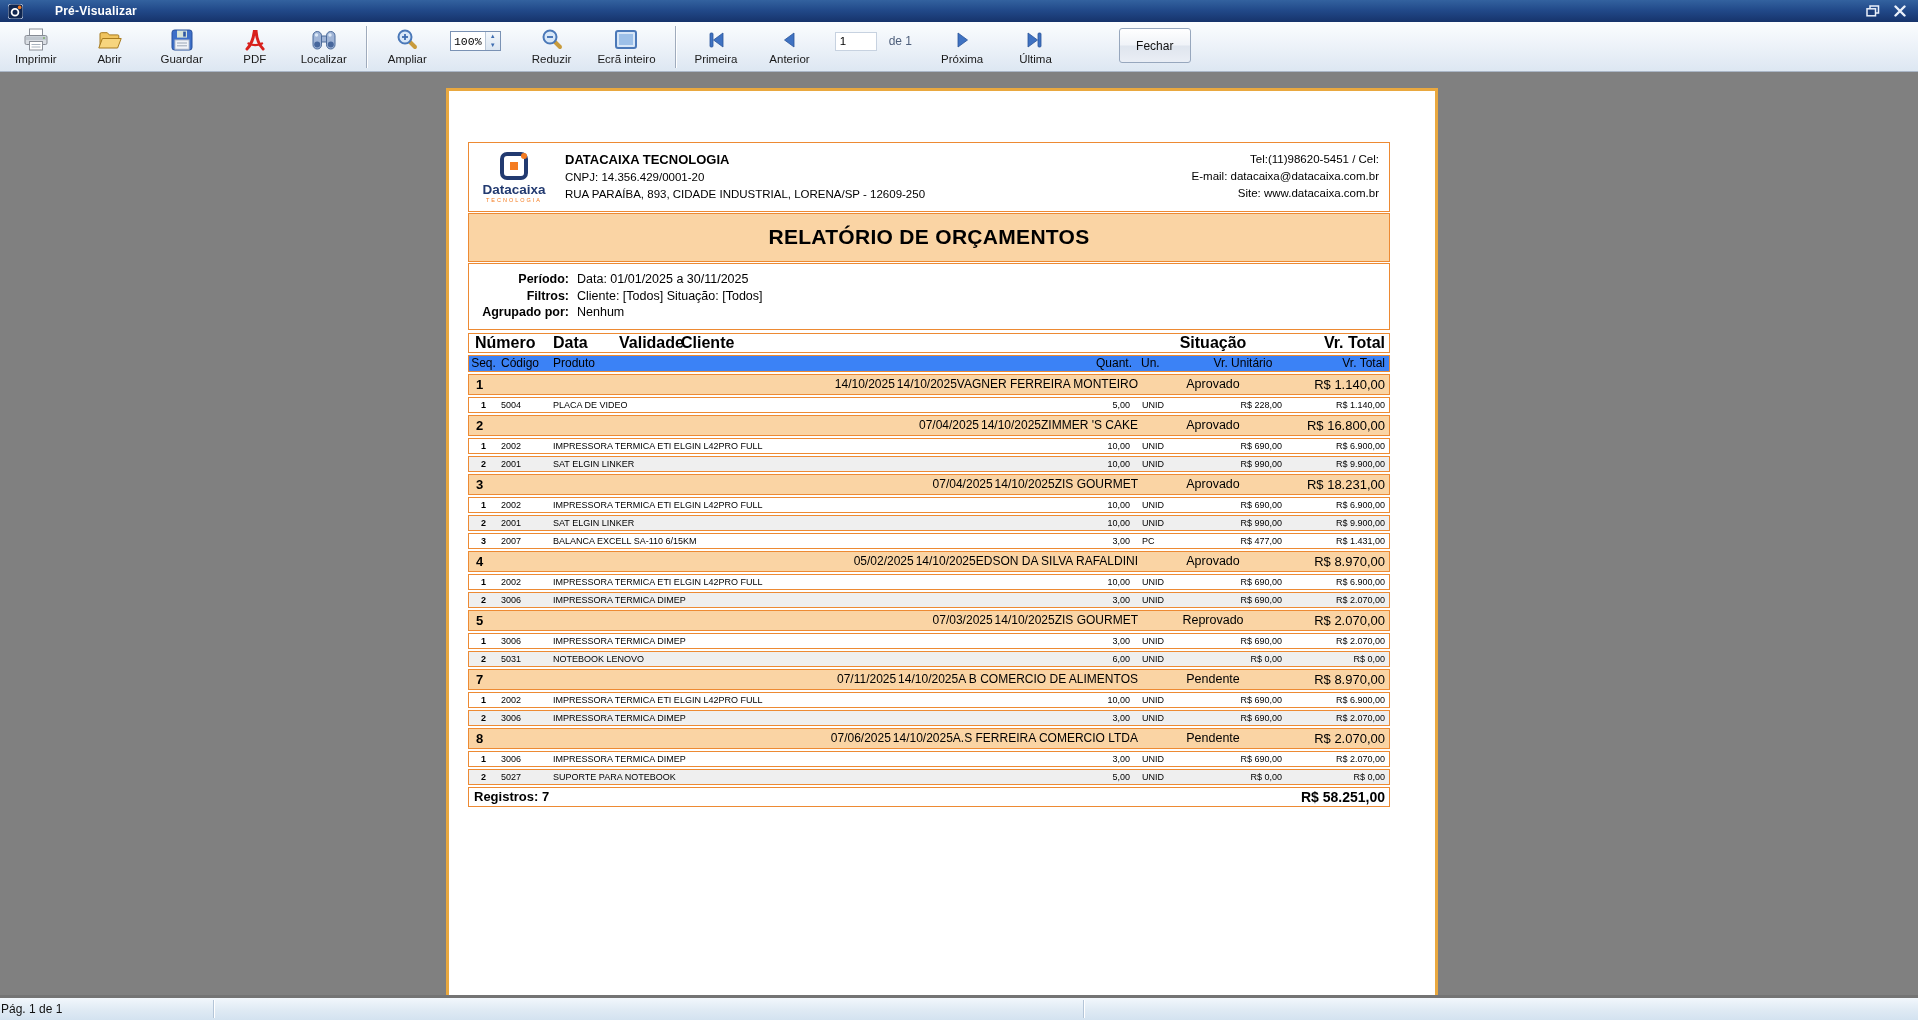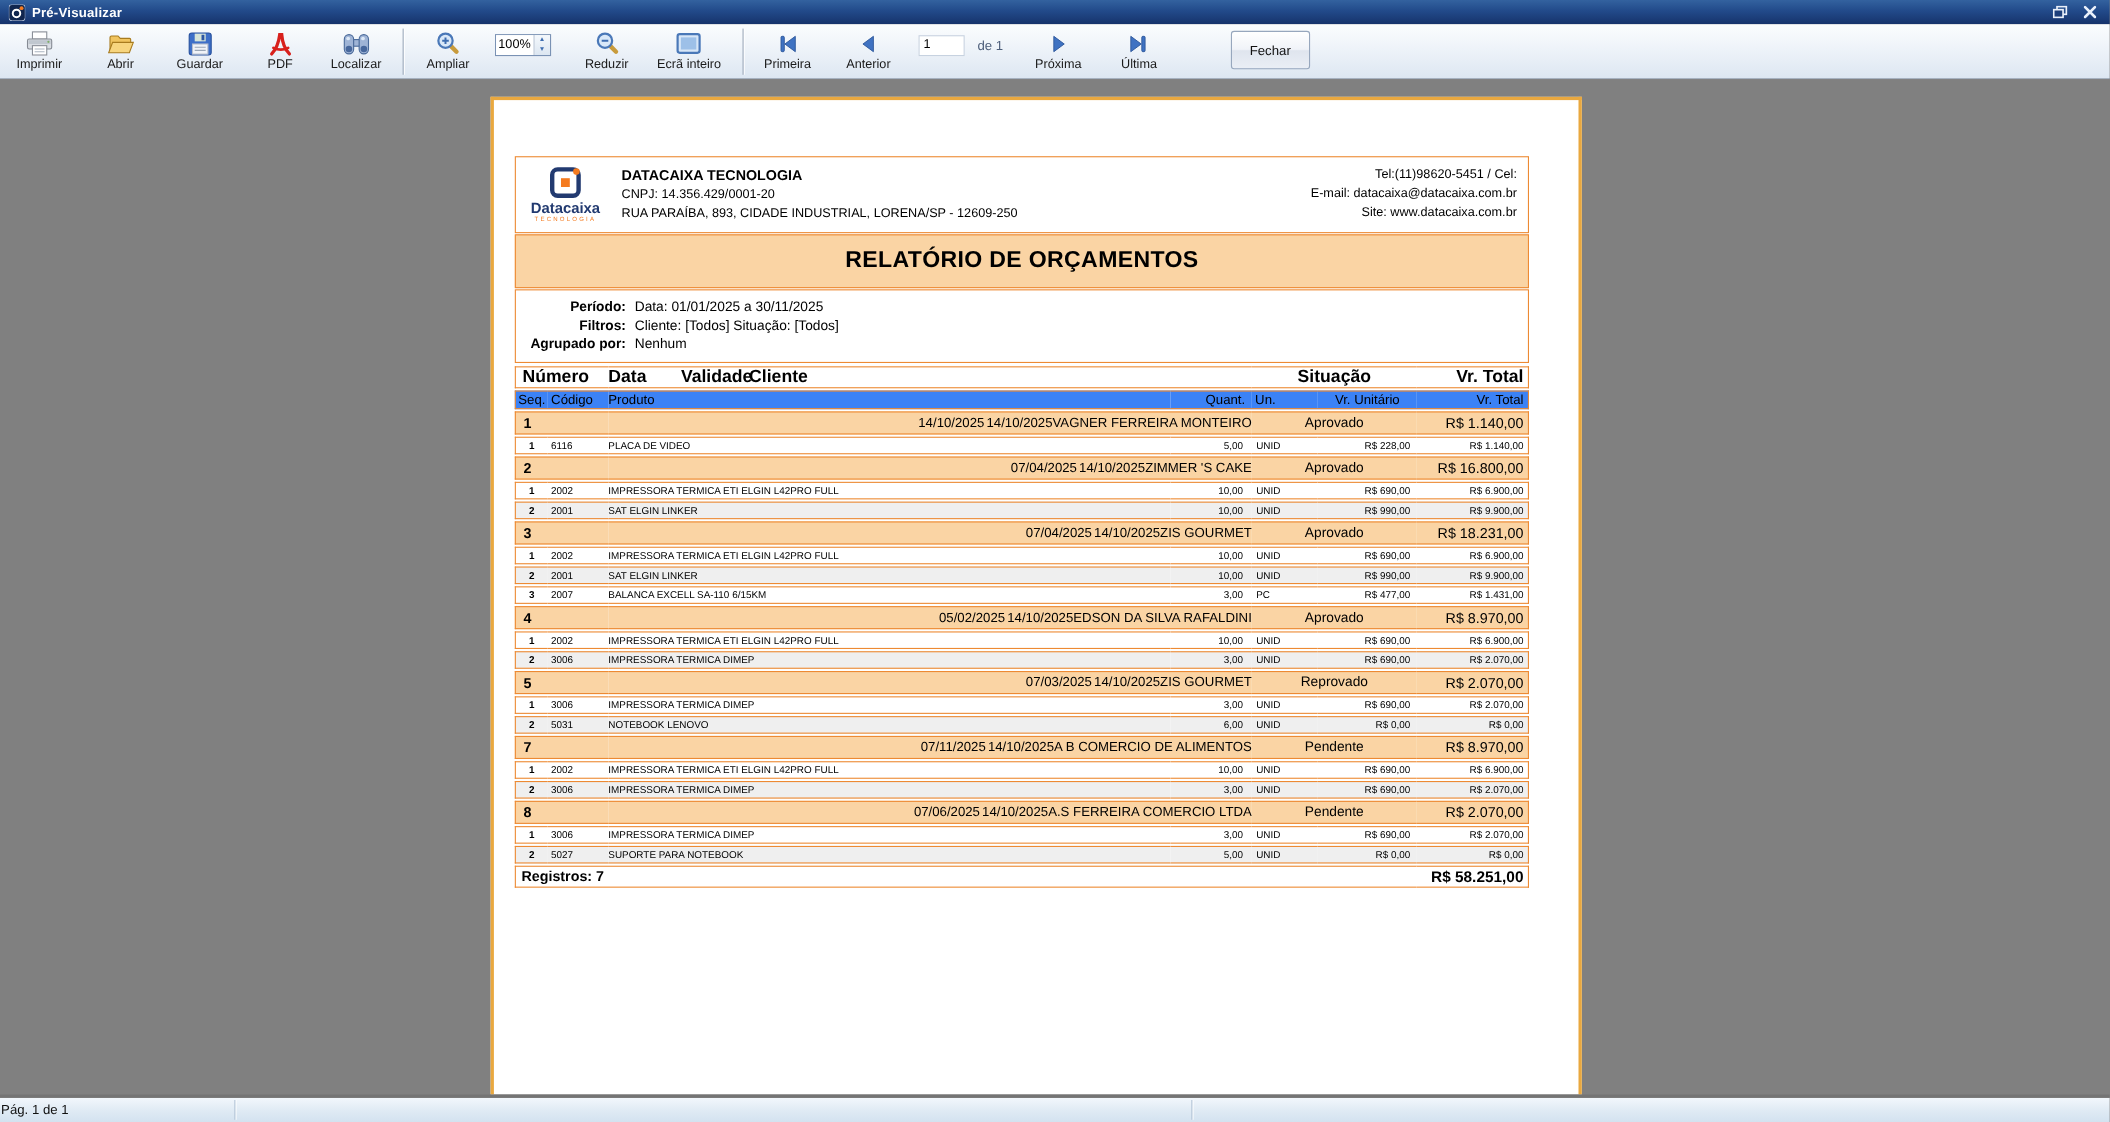--- a/index.html
+++ b/index.html
@@ -2,40 +2,40 @@
 <html><head>
 <meta charset="utf-8">
 <style>
   * { margin:0; padding:0; box-sizing:border-box; }
   html,body { width:1918px; height:1020px; overflow:hidden;
     font-family:"Liberation Sans", sans-serif; background:#808080; }
 
   
   .titlebar { height:22px; display:flex; align-items:center;
     background:linear-gradient(180deg,#33629f 0%,#224a8a 45%,#16336b 100%);
-    color:#fff; padding:0 6px; }
+    color:#fff; padding:0 6px;gap:26px; }
   .titlebar .app-icon { margin:0 6px 0 2px; display:flex; }
   .titlebar .win-title { font-size:12px; font-weight:bold; letter-spacing:.2px; flex:1; }
   .win-ctrls { display:flex; align-items:center; gap:14px; padding-right:6px; }
   .win-ctrls svg { display:block; cursor:default; }
 
   
   .toolbar { height:50px; display:flex; align-items:flex-start;
     background:linear-gradient(180deg,#fbfdfe 0%,#eef3f9 45%,#dde7f2 100%);
     border-bottom:1px solid #aab6c6; padding:3px 0 0 4px; }
   .tb-btn { display:flex; flex-direction:column; align-items:center; justify-content:flex-start;
     padding:1px 8px; border:1px solid transparent; border-radius:3px; cursor:default; }
   .tb-btn .ic { height:26px; display:flex; align-items:center; }
   .tb-btn .lbl { font-size:11.5px; color:#1a1a1a; margin-top:0px; white-space:nowrap; }
   .tb-sep { width:1px; height:42px; background:#9fabbc; margin:1px 10px 0 10px;
     box-shadow:1px 0 0 #fff; }
   .spinner { display:flex; margin:6px 0 0 14px; height:20px;
     border:1px solid #7a92b4; background:#fff; }
   .spinner input { width:34px; border:none; outline:none; font-size:11.5px; text-align:center;
-    font-family:Liberation Sans, sans-serif; }
+    font-family:Liberation Mono, monospace; }
   .spin-arrows { width:15px; display:flex; flex-direction:column; border-left:1px solid #b9c6d6;
     background:linear-gradient(180deg,#f4f8fc,#dce6f1); }
   .spin-arrows div { flex:1; font-size:6px; line-height:8px; color:#3e6db0; text-align:center; cursor:default; }
   .page-box { margin:6px 0 0 16px; }
   .page-box input { width:42px; height:19px; border:1px solid #c7d2e0; background:#fff;
     font-size:11.5px; padding:0 4px; outline:none; font-family:"Liberation Sans",sans-serif; }
   .de-label { margin:9px 0 0 12px; font-size:12px; color:#4e5f7b; }
   .fechar-btn { margin:3px 0 0 58px; width:72px; height:35px; border-radius:3px;
     border:1px solid #97a7bd; font-size:12px; color:#111; cursor:default;
     background:linear-gradient(180deg,#ffffff 0%,#f0f3f8 48%,#dfe5ee 52%,#eaeef5 100%);
@@ -374,21 +374,21 @@
         </tbody>
         <tbody>
             <tr class="group-row">
               <td class="c-num" colspan="2">1</td>
               <td class="c-mid" colspan="2"><span class="gdate">14/10/2025</span><span class="gval">14/10/2025</span><span>VAGNER FERREIRA MONTEIRO</span></td>
               <td class="c-sit" colspan="2">Aprovado</td>
               <td class="c-tot">R$ 1.140,00</td>
             </tr>
             <tr class="item-row">
               <td class="i-seq">1</td>
-              <td class="i-cod">6116</td>
+              <td class="i-cod">5004</td>
               <td>PLACA DE VIDEO</td>
               <td class="i-quant">5,00</td>
               <td class="i-un">UNID</td>
               <td class="i-vru">R$ 228,00</td>
               <td class="i-vrt">R$ 1.140,00</td>
             </tr>
             <tr class="group-row">
               <td class="c-num" colspan="2">2</td>
               <td class="c-mid" colspan="2"><span class="gdate">07/04/2025</span><span class="gval">14/10/2025</span><span>ZIMMER 'S CAKE</span></td>
               <td class="c-sit" colspan="2">Aprovado</td>

